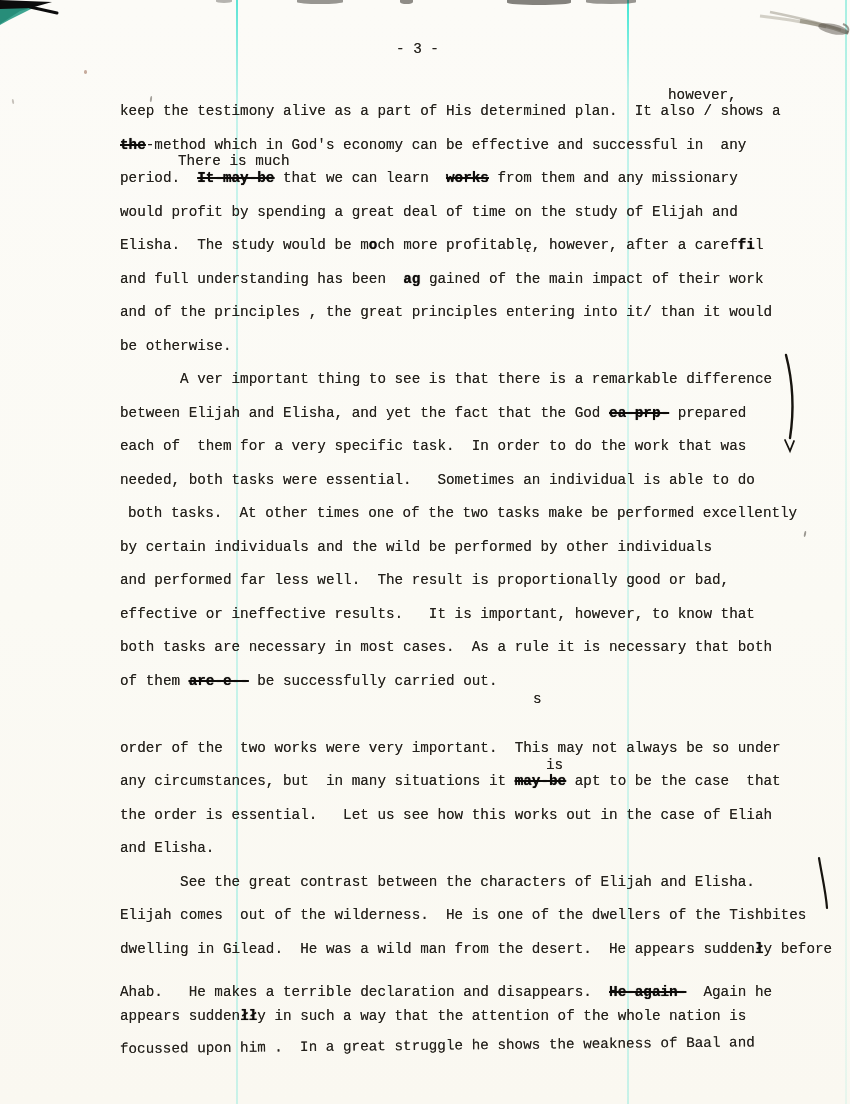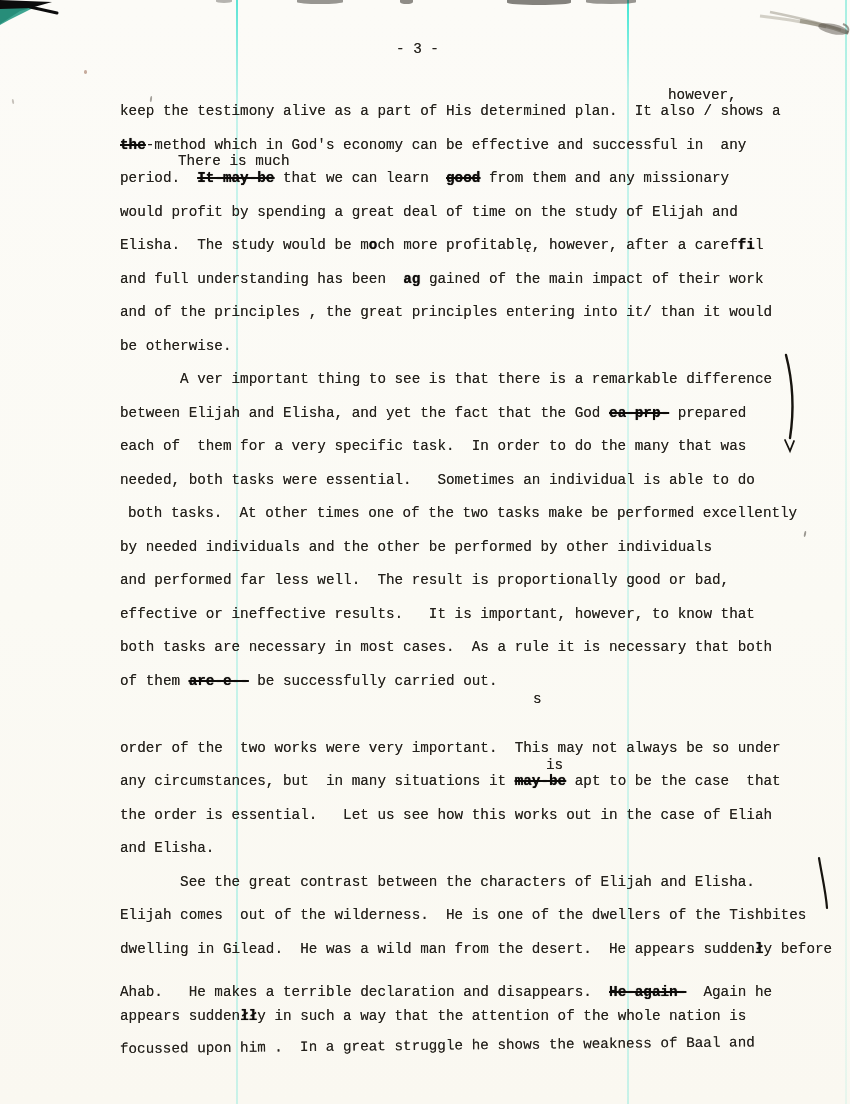--- a/index.html
+++ b/index.html
@@ -83,32 +83,32 @@
       <path d="M819,858 C822,876 826,893 827,908" stroke-width="2.2"></path>
     </g>
   </svg>
 
   <div class="text-layer">
       <div class="line" style="left: 396px; top: 40px;"><span class="">- 3 -</span></div>
       <div class="line" style="left: 668px; top: 86px;"><span class="">however,</span></div>
       <div class="line" style="left: 120px; top: 102px;"><span class="">keep the testimony alive as a part of His determined plan.  It also / shows a</span></div>
       <div class="line" style="left: 120px; top: 136px;"><span class="b s">the</span><span class="">-method which in God's economy can be effective and successful in  any</span></div>
       <div class="line" style="left: 178px; top: 152px;"><span class="">There is much</span></div>
-      <div class="line" style="left: 120px; top: 169px;"><span class="">period.  </span><span class="b s">It-may-be</span><span class=""> that we can learn  </span><span class="b s">good</span><span class=""> from them and any missionary</span></div>
+      <div class="line" style="left: 120px; top: 169px;"><span class="">period.  </span><span class="b s">It-may-be</span><span class=""> that we can learn  </span><span class="b s">works</span><span class=""> from them and any missionary</span></div>
       <div class="line" style="left: 120px; top: 203px;"><span class="">would profit by spending a great deal of time on the study of Elijah and</span></div>
       <div class="line" style="left: 120px; top: 236px;"><span class="">Elisha.  The study would be m</span><span class="b ">o</span><span class="">ch more profitablę, however, after a caref</span><span class="b ">fi</span><span class="">l</span></div>
       <div class="line" style="left: 120px; top: 270px;"><span class="">and full understanding has been  </span><span class="b ">ag</span><span class=""> gained of the main impact of their work</span></div>
       <div class="line" style="left: 120px; top: 303px;"><span class="">and of the principles , the great principles entering into it/ than it would</span></div>
       <div class="line" style="left: 120px; top: 337px;"><span class="">be otherwise.</span></div>
       <div class="line" style="left: 120px; top: 370px;"><span class="">       A ver important thing to see is that there is a remarkable difference</span></div>
       <div class="line" style="left: 120px; top: 404px;"><span class="">between Elijah and Elisha, and yet the fact that the God </span><span class="b s">ea-prp-</span><span class=""> prepared</span></div>
-      <div class="line" style="left: 120px; top: 437px;"><span class="">each of  them for a very specific task.  In order to do the many that was</span></div>
+      <div class="line" style="left: 120px; top: 437px;"><span class="">each of  them for a very specific task.  In order to do the work that was</span></div>
       <div class="line" style="left: 120px; top: 471px;"><span class="">needed, both tasks were essential.   Sometimes an individual is able to do</span></div>
       <div class="line" style="left: 120px; top: 504px; margin-left: 8px;"><span class="">both tasks.  At other times one of the two tasks make be performed excellently</span></div>
-      <div class="line" style="left: 120px; top: 538px;"><span class="">by needed individuals and the other be performed by other individuals</span></div>
+      <div class="line" style="left: 120px; top: 538px;"><span class="">by certain individuals and the wild be performed by other individuals</span></div>
       <div class="line" style="left: 120px; top: 571px;"><span class="">and performed far less well.  The result is proportionally good or bad,</span></div>
       <div class="line" style="left: 120px; top: 605px;"><span class="">effective or ineffective results.   It is important, however, to know that</span></div>
       <div class="line" style="left: 120px; top: 672px;"><span class="">of them </span><span class="b s">are-e--</span><span class=""> be successfully carried out.</span></div>
       <div class="line" style="left: 120px; top: 638px;"><span class="">both tasks are necessary in most cases.  As a rule it is necessary that both</span></div>
       <div class="line" style="left: 533px; top: 690px;"><span class="">s</span></div>
       <div class="line" style="left: 120px; top: 739px;"><span class="">order of the  two works were very important.  This may not always be so under</span></div>
       <div class="line" style="left: 546px; top: 756px;"><span class="">is</span></div>
       <div class="line" style="left: 120px; top: 772px;"><span class="">any circumstances, but  in many situations it </span><span class="b s">may-be</span><span class=""> apt to be the case  that</span></div>
       <div class="line" style="left: 120px; top: 806px;"><span class="">the order is essential.   Let us see how this works out in the case of Eliah</span></div>
       <div class="line" style="left: 120px; top: 839px;"><span class="">and Elisha.</span></div>

